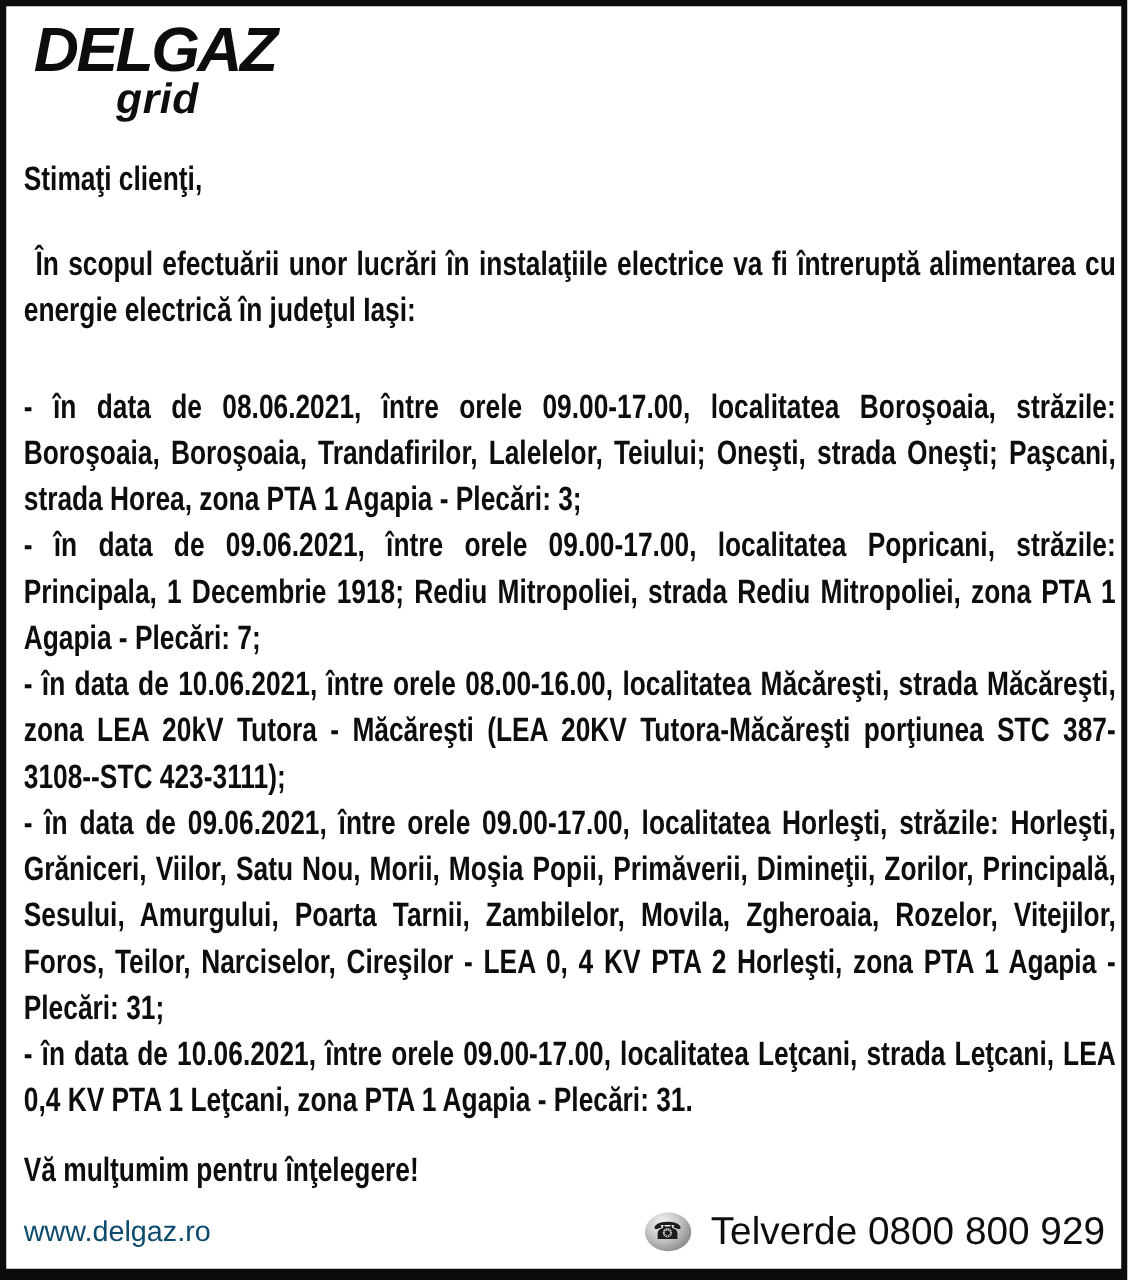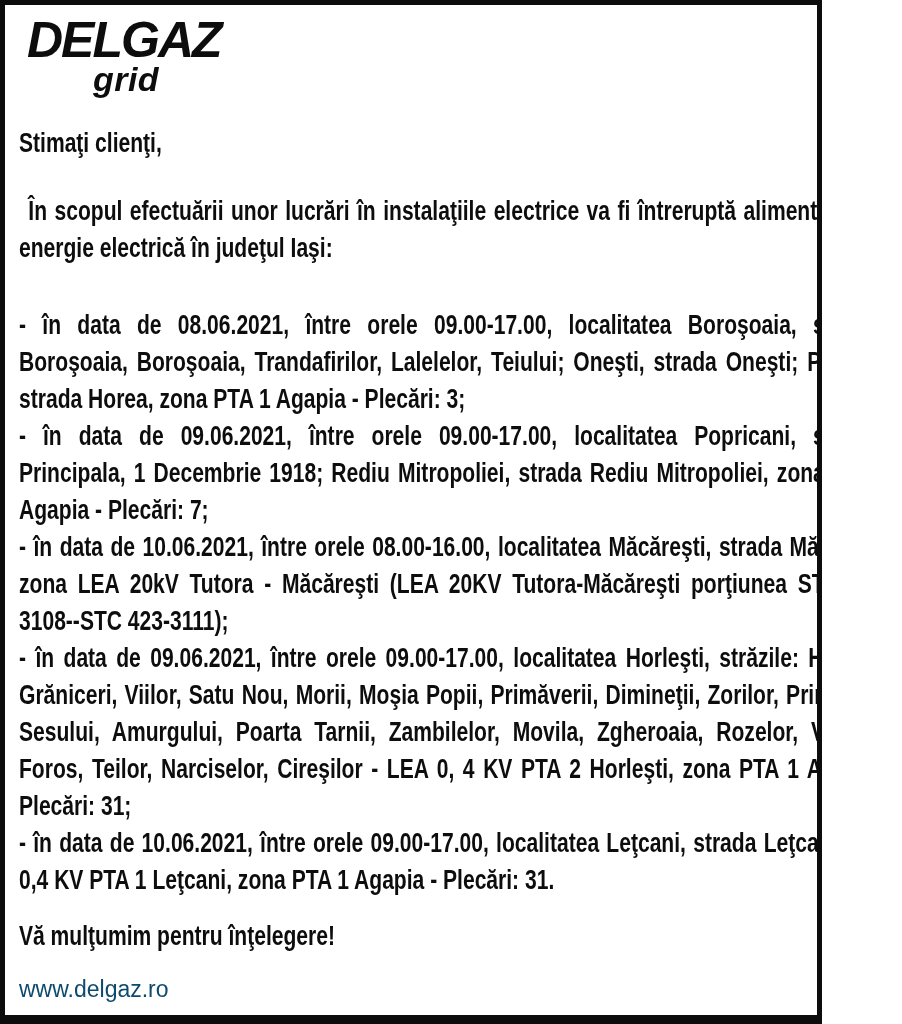--- a/index.html
+++ b/index.html
@@ -2,21 +2,21 @@
 <html><head>
 <meta charset="utf-8">
 <style>
   html, body {
     margin: 0;
     padding: 0;
     background: #ffffff;
   }
   .page {
     position: relative;
-    width: 822px;
+    width: 902px;
     height: 1024px;
     box-sizing: border-box;
     background: #ffffff;
     border: 5px solid #0c0c0c;
     border-bottom-width: 9px;
     overflow: hidden;
     font-family: "Liberation Sans", sans-serif;
     color: #0d0d0d;
   }
 
@@ -138,15 +138,19 @@
         <p class="outage">- în data de 09.06.2021, între orele 09.00-17.00, localitatea Horleşti, străzile: Horleşti, Grăniceri, Viilor, Satu Nou, Morii, Moşia Popii, Primăverii, Dimineţii, Zorilor, Principală, Sesului, Amurgului, Poarta Tarnii, Zambilelor, Movila, Zgheroaia, Rozelor, Vitejilor, Foros, Teilor, Narciselor, Cireşilor - LEA 0, 4 KV PTA 2 Horleşti, zona PTA 1 Agapia - Plecări: 31;</p>
         <p class="outage">- în data de 10.06.2021, între orele 09.00-17.00, localitatea Leţcani, strada Leţcani, LEA 0,4 KV PTA 1 Leţcani, zona PTA 1 Agapia - Plecări: 31.</p>
       </div>
 
     <p class="closing">Vă mulţumim pentru înţelegere!</p>
   </main>
 
   <footer class="footer">
     <a class="website">www.delgaz.ro</a>
 
+    <div class="phone">
+      <span class="phone-icon"></span>
+      <span class="phone-label">Telverde 0800 800 929</span>
+    </div>
   </footer>
 
 </div>
 
 </body></html>

